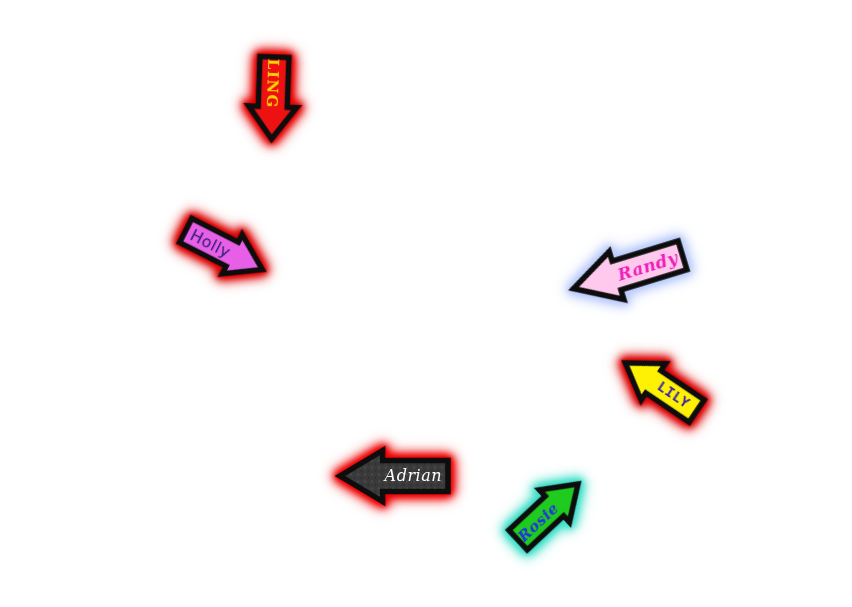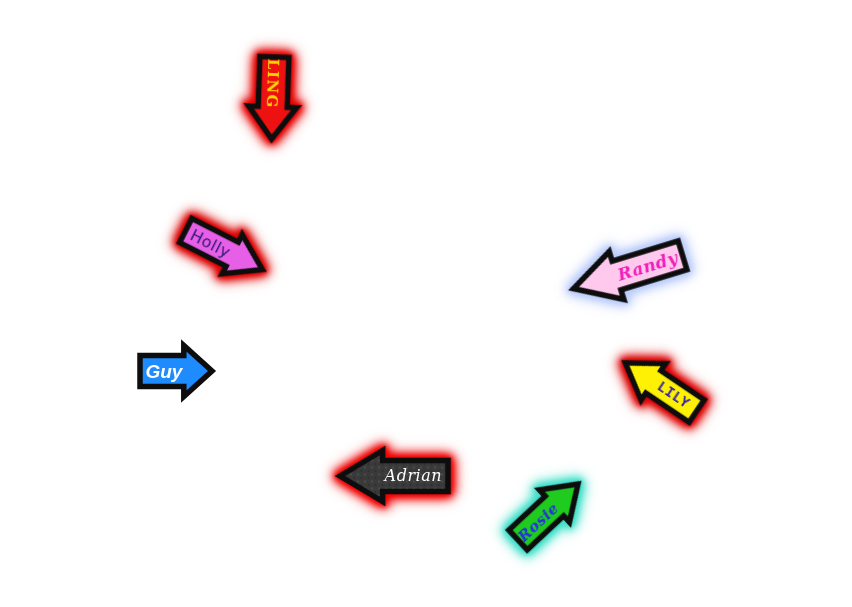--- a/index.html
+++ b/index.html
@@ -38,26 +38,20 @@
         <polygon points="3,11.5 55.2,11.5 55.2,3 89,25.0 55.2,47 55.2,38.5 3,38.5" fill="#e75fe7" stroke="#0d0d0d" stroke-width="5.5" stroke-linejoin="miter"></polygon>
         <text x="31.1" y="25.5" text-anchor="middle" dominant-baseline="central" class="arrow-label f-hand" fill="#2a1a70" font-size="16" letter-spacing="0.5">Holly</text>
       </svg>
     </div>
     <div class="arrow" style="left: 628px; top: 272px; width: 120px; height: 56px; transform: translate(-50%, -50%) rotate(163deg); filter: drop-shadow(rgb(189, 205, 251) 0px 0px 1.5px) drop-shadow(rgb(189, 205, 251) 0px 0px 3px) drop-shadow(rgb(189, 205, 251) 0px 0px 4.5px) drop-shadow(rgb(189, 205, 251) 0px 0px 6px);">
       <svg width="120" height="56" viewBox="0 0 120 56">
         <polygon points="3,12.9 72.0,12.9 72.0,3 117,28.0 72.0,53 72.0,43.1 3,43.1" fill="#ffc9ed" stroke="#0d0d0d" stroke-width="5.5" stroke-linejoin="miter"></polygon>
         <text x="39.5" y="28.5" text-anchor="middle" dominant-baseline="central" class="arrow-label f-serif-boldit" fill="#ef1fb8" font-size="17" letter-spacing="0.5" transform="rotate(180 39.5 28.5)">Randy</text>
       </svg>
     </div>
-    <div class="arrow" style="left: 176px; top: 371px; width: 78px; height: 57px; transform: translate(-50%, -50%) rotate(0deg);">
-      <svg width="78" height="57" viewBox="0 0 78 57">
-        <polygon points="3,13.1 46.8,13.1 46.8,3 75,28.5 46.8,54 46.8,43.9 3,43.9" fill="#1e8bff" stroke="#0d0d0d" stroke-width="5.5" stroke-linejoin="miter"></polygon>
-        <text x="26.9" y="29.0" text-anchor="middle" dominant-baseline="central" class="arrow-label f-sans-boldit" fill="#ffffff" font-size="19">Guy</text>
-      </svg>
-    </div>
     <div class="arrow" style="left: 661px; top: 387px; width: 92px; height: 50px; transform: translate(-50%, -50%) rotate(-146deg); filter: drop-shadow(rgb(221, 0, 0) 0px 0px 1.5px) drop-shadow(rgb(221, 0, 0) 0px 0px 3px) drop-shadow(rgb(221, 0, 0) 0px 0px 4.5px) drop-shadow(rgb(221, 0, 0) 0px 0px 6px);">
       <svg width="92" height="50" viewBox="0 0 92 50">
         <polygon points="3,11.5 55.2,11.5 55.2,3 89,25.0 55.2,47 55.2,38.5 3,38.5" fill="#fff104" stroke="#0d0d0d" stroke-width="5.5" stroke-linejoin="miter"></polygon>
         <text x="31.1" y="25.5" text-anchor="middle" dominant-baseline="central" class="arrow-label f-mono-bold" fill="#3925a8" font-size="14" letter-spacing="0.5" transform="rotate(180 31.1 25.5)">LILY</text>
       </svg>
     </div>
     <div class="arrow" style="left: 394px; top: 476px; width: 114px; height: 57px; transform: translate(-50%, -50%) rotate(180deg); filter: drop-shadow(rgb(238, 0, 0) 0px 0px 1.5px) drop-shadow(rgb(238, 0, 0) 0px 0px 3px) drop-shadow(rgb(238, 0, 0) 0px 0px 4.5px) drop-shadow(rgb(238, 0, 0) 0px 0px 6px);">
       <svg width="114" height="57" viewBox="0 0 114 57">
         <defs>
           <pattern id="dots-5" patternUnits="userSpaceOnUse" width="7" height="7">

